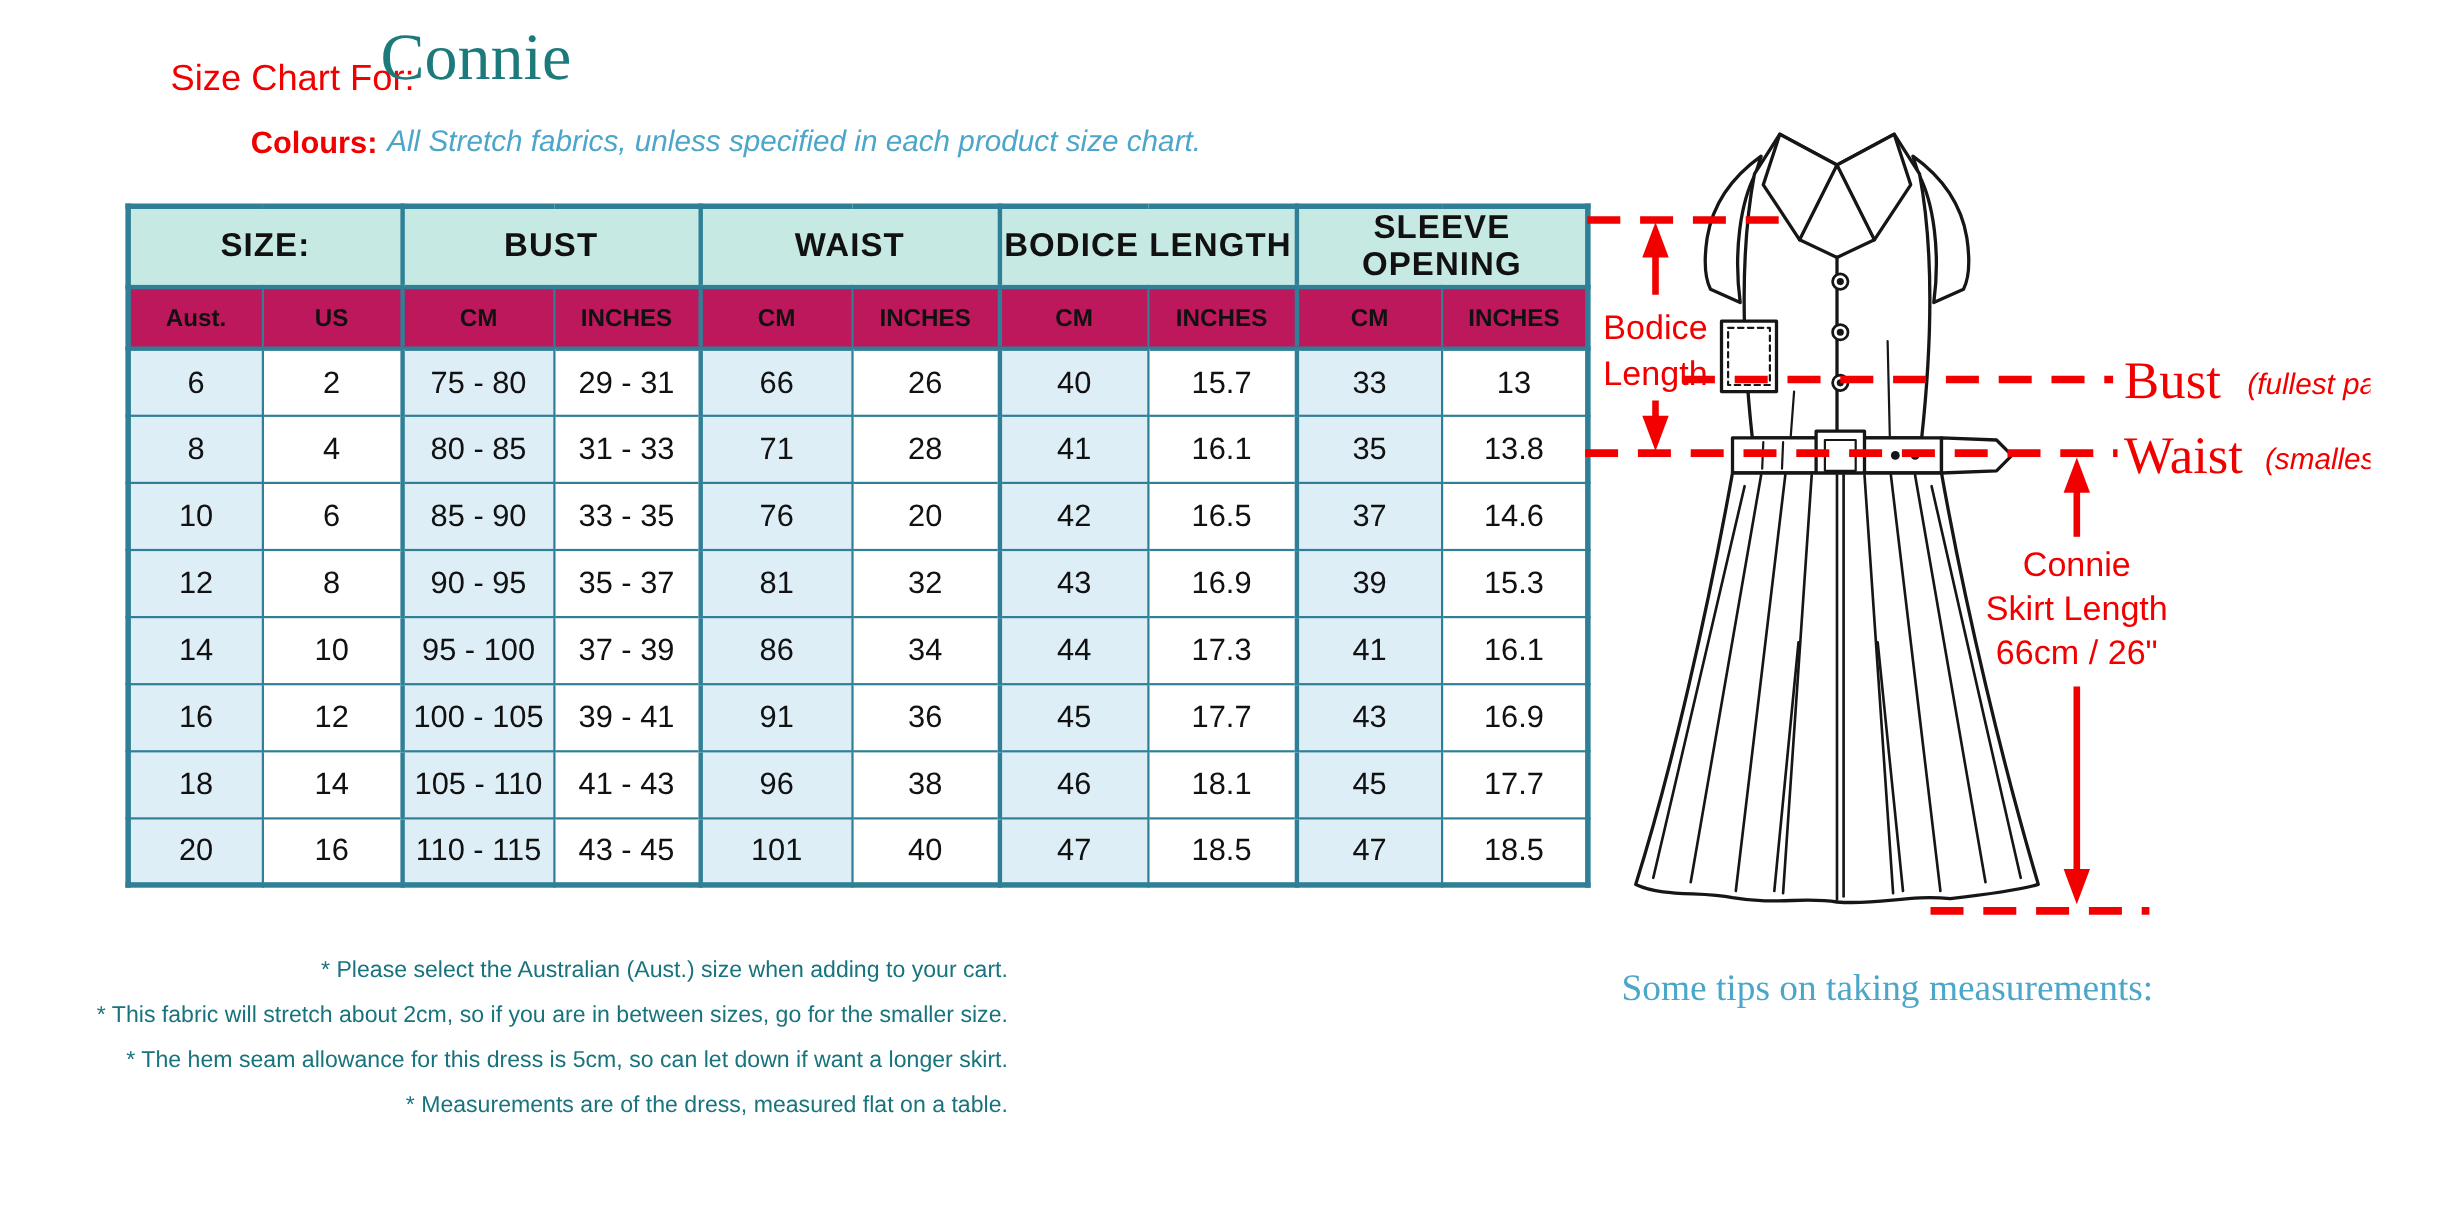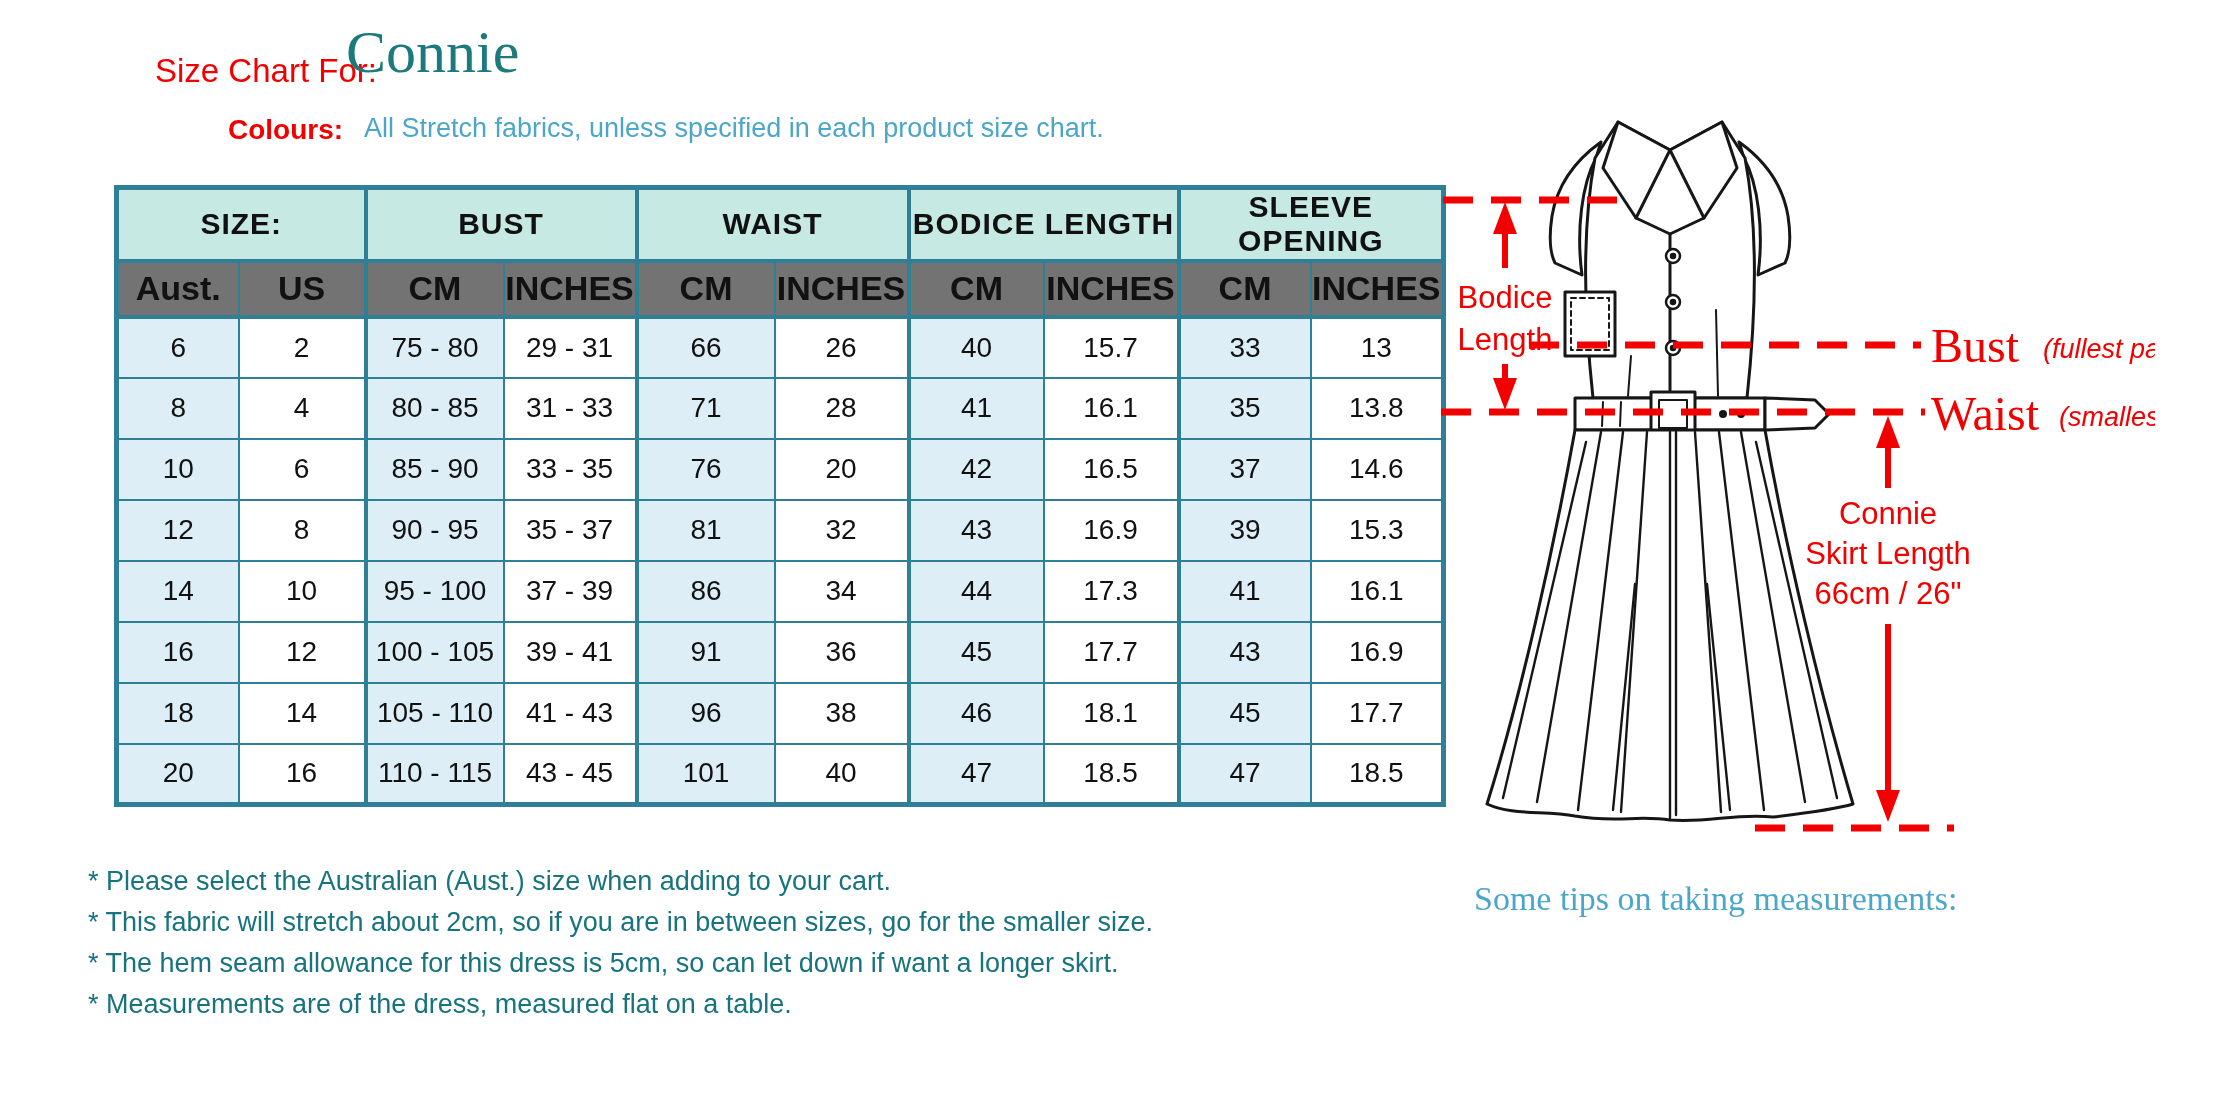--- a/index.html
+++ b/index.html
@@ -16,44 +16,44 @@
   body{
     width:2221px;height:1119px;position:relative;background:#ffffff;
     font-family:"Liberation Sans",sans-serif;overflow:hidden;
   }
   .abs{position:absolute;}
 
   
   #size-chart-label{left:155px;top:52px;font-size:33px;font-weight:normal;color:var(--red);}
   #product-name{left:346px;top:18px;font-size:60px;color:var(--teal-title);font-family:"Liberation Serif",serif;}
   #colours-label{left:228px;top:114px;font-size:28px;font-weight:bold;color:var(--red);}
-  #colours-value{left:364px;top:113px;font-size:27px;color:var(--blue-accent);}
+  #colours-value{left:352px;top:113px;font-size:27px;font-style:italic;color:var(--blue-accent);}
 
   
   #size-table{
     left:78px;top:185px;border-collapse:collapse;table-layout:fixed;
     width:1327px;border:5px solid var(--tbl-border);margin-left:36px;
   }
   #size-table th,#size-table td{
     border:2px solid var(--tbl-border);text-align:center;vertical-align:middle;padding:0;
     color:#111;
   }
   #size-table .row-groups th{
     background:var(--mint);height:73px;font-size:30px;font-weight:bold;
     letter-spacing:1px;border-bottom-width:4px;
   }
   #size-table .row-sub th{
-    height:56px;font-size:34px;font-weight:bold;background:#737373;border-bottom-width:4px;
+    height:56px;font-size:22px;font-weight:bold;background:#be185d;border-bottom-width:4px;
   }
   #size-table td{height:61px;font-size:28px;background:#ffffff;}
   #size-table .alt{background:var(--altblue);}
   #size-table .grp{border-left-width:4px;}
 
   
-  #notes{left:88px;top:866px;color:var(--teal-text);font-size:27px;}
+  #notes{left:88px;top:866px;color:var(--teal-text);font-size:21px;text-align:right;}
   .note-line{line-height:31px;margin-bottom:10px;white-space:nowrap;}
 
   
   #tips{left:1412px;top:880px;width:790px;}
   #tips-title{
     margin-left:62px;font-family:"Liberation Serif",serif;
     font-size:34px;color:var(--blue-accent);margin-bottom:14px;
   }
   .tip-line{font-size:27px;color:var(--teal-text);line-height:31px;margin-bottom:6px;white-space:nowrap;}
 

